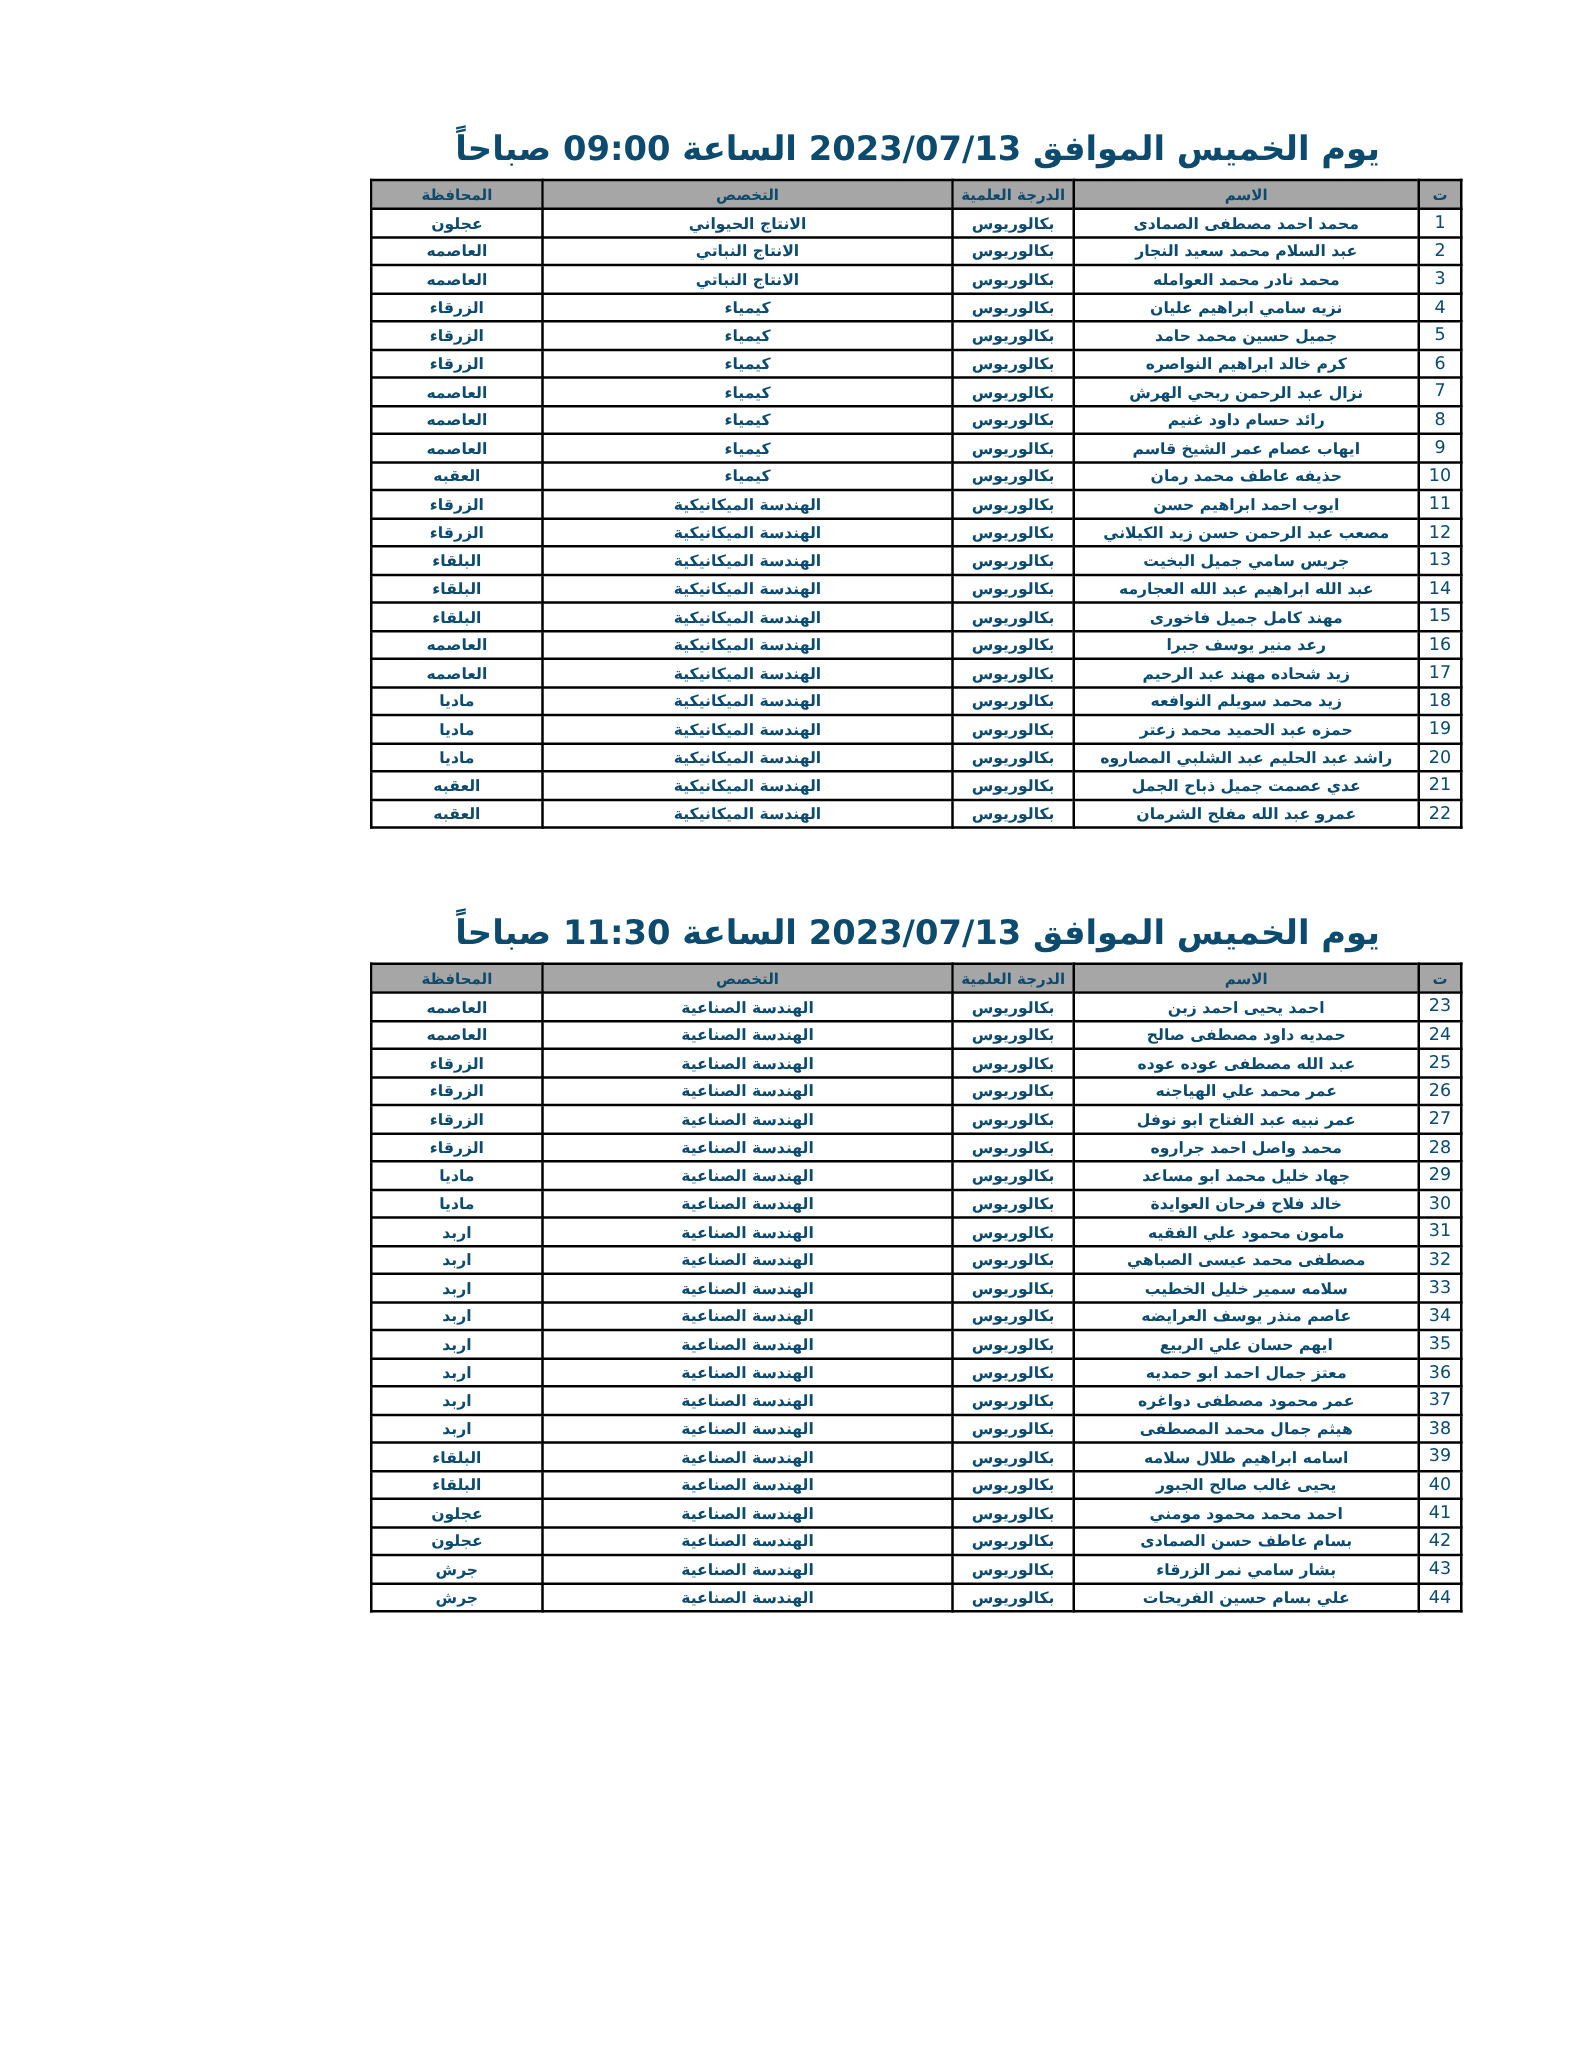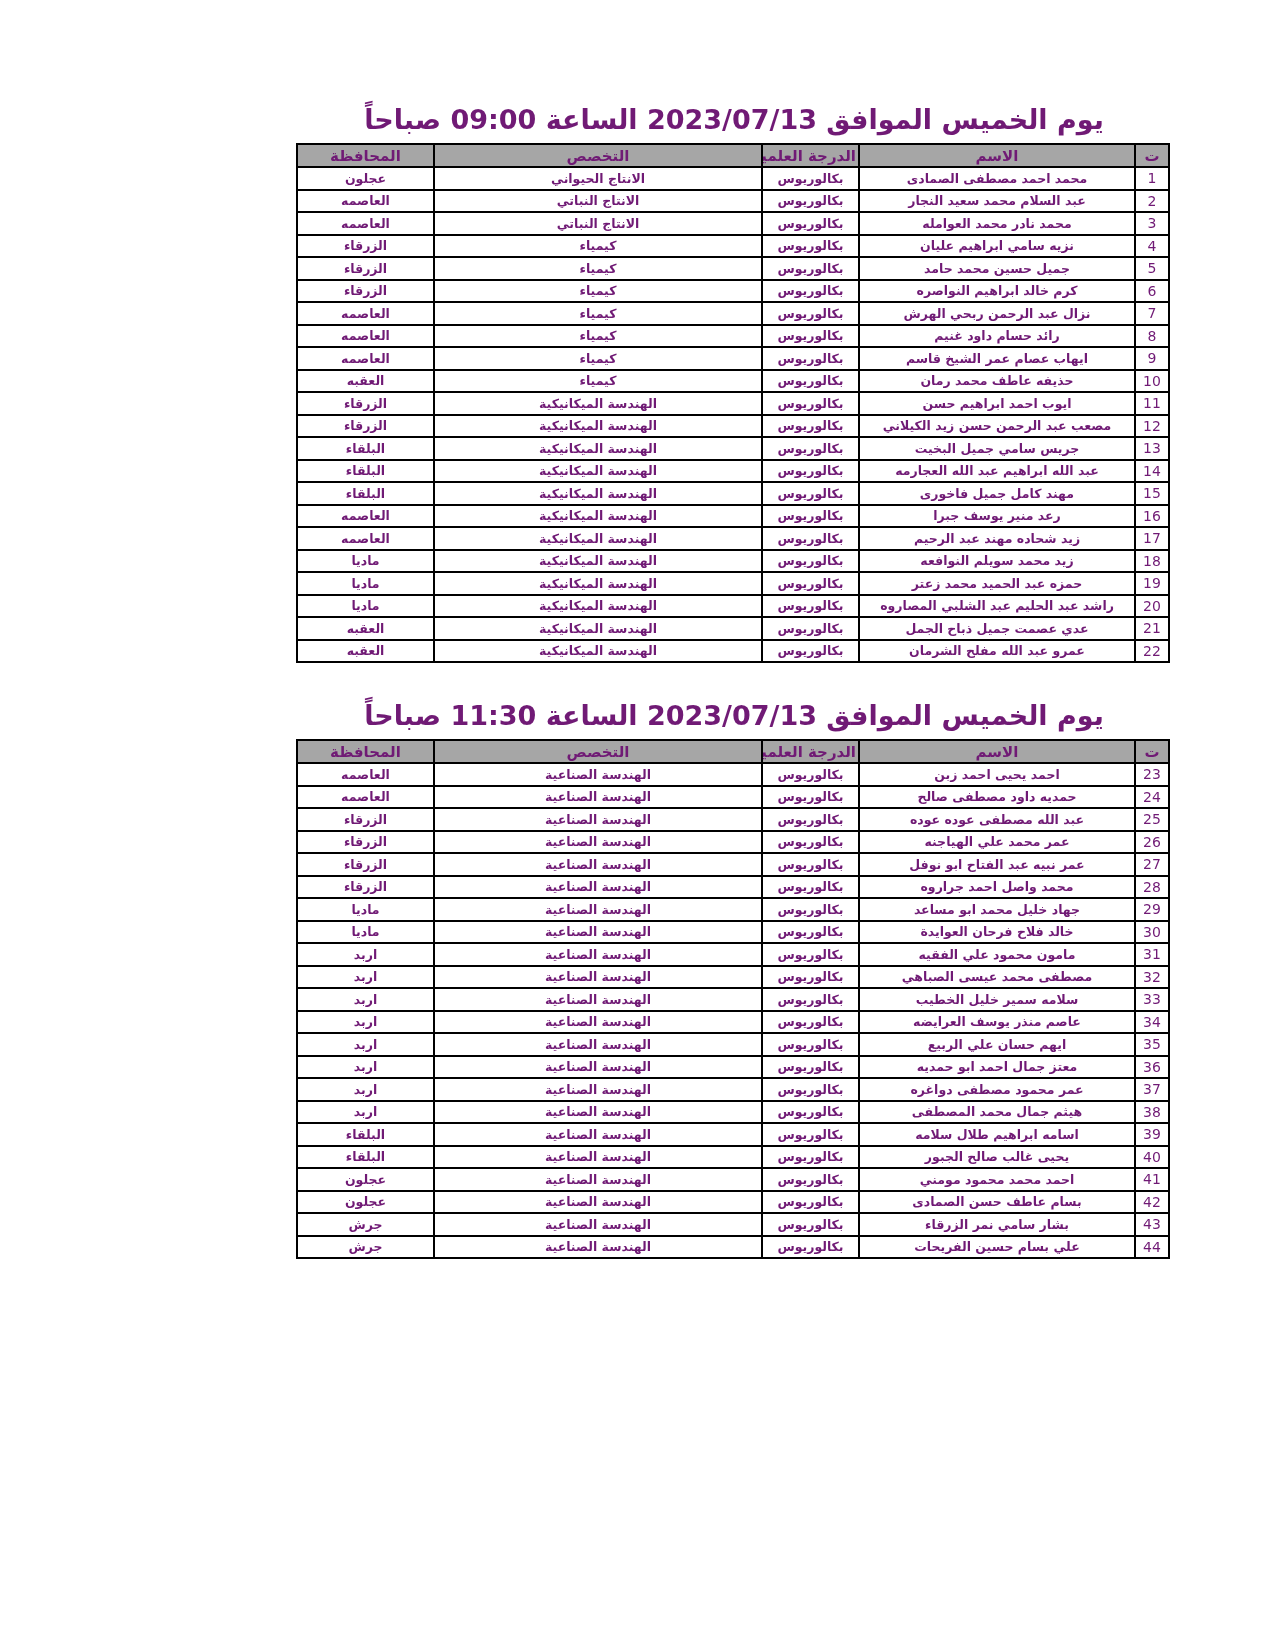--- a/index.html
+++ b/index.html
@@ -2,58 +2,58 @@
 <html lang="ar"><head>
 <meta charset="utf-8">
 <style>
   html,body { margin:0; padding:0; background:#ffffff; }
   .page {
     position:relative;
     width:1275px;
     height:1650px;
     background:#ffffff;
     font-family:"DejaVu Sans", sans-serif;
-    color:#701a75;
+    color:#0c4a6e;
     overflow:hidden;
   }
   .content {
     position:absolute;
     top:103px;
     left:298px;
     width:872px;
     direction:rtl;
   }
   .session-title {
     text-align:center;
     font-weight:bold;
     font-size:27px;
     line-height:34px;
     margin:0 0 6px 0;
     direction:rtl;
     white-space:nowrap;
   }
-  .session-2 { margin-top:36px; }
+  .session-2 { margin-top:67px; }
   table.schedule {
     border-collapse:collapse;
     table-layout:fixed;
     width:872px;
     direction:rtl;
   }
   table.schedule th, table.schedule td {
     border:2px solid #000;
     text-align:center;
     vertical-align:middle;
     padding:0 2px;
     overflow:hidden;
     white-space:nowrap;
   }
   table.schedule th {
     background:#a6a6a6;
     font-weight:bold;
-    font-size:15px;
+    font-size:12px;
     height:21px;
   }
   table.schedule td {
     height:20.5px;
     font-weight:bold;
     font-size:12.5px;
   }
   table.schedule td.num {
     font-weight:normal;
     font-size:14px;

